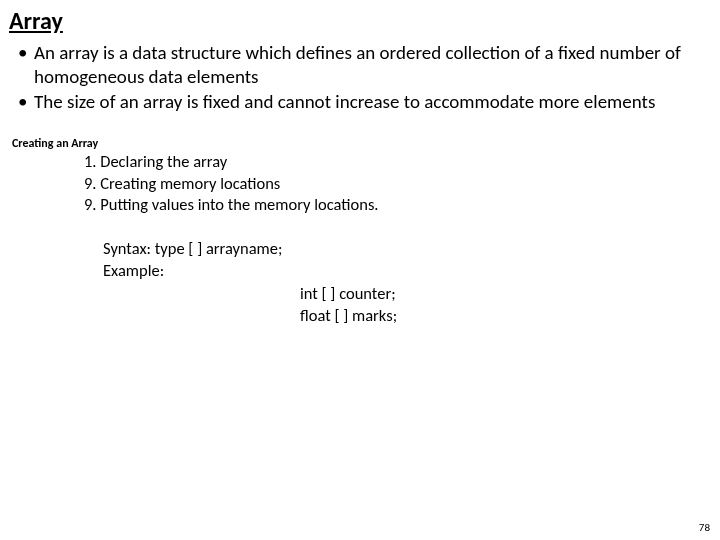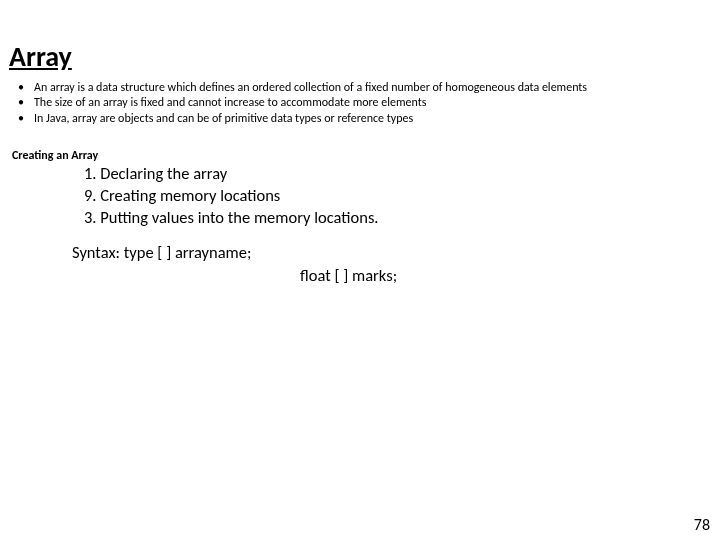--- a/index.html
+++ b/index.html
@@ -6,104 +6,104 @@
   body {
     width: 720px;
     height: 540px;
     background: #fff;
     font-family: Calibri, "Segoe UI", Arial, sans-serif;
     color: #000;
     position: relative;
     padding: 6px 12px 0 12px;
   }
   .title {
-    font-size: 28px;
+    font-size: 24px;
     font-weight: 700;
     text-decoration: underline;
     margin-bottom: 6px;
     margin-left: -3px;
-    margin-top: 33px;
   }
   .bullets {
     list-style: none;
     margin-left: 6px;
     margin-bottom: 22px;
   }
   .bullets li {
-    font-size: 12px;
+    font-size: 19px;
     line-height: 1.28;
     position: relative;
     padding-left: 16px;
   }
   .bullets li::before {
     content: "•";
     position: absolute;
     left: 0;
     top: 0;
   }
   .subhead {
     font-size: 12px;
     font-weight: 700;
     margin-bottom: 1px;
   }
   .numlist {
     margin-left: 72px;
-    margin-bottom: 14px;
+    margin-bottom: 22px;
   }
   .numlist div {
     font-size: 16.5px;
     line-height: 1.32;
   }
   .section2 {
     margin-left: 0;
   }
   .syntax-block {
-    margin-left: 60px;
+    margin-left: 91px;
   }
   .syntax-block div {
     font-size: 16.5px;
     line-height: 1.32;
   }
   .examples {
     margin-left: 288px;
     margin-top: 1px;
   }
   .examples div {
     font-size: 16.5px;
     line-height: 1.32;
   }
   .pagenum {
     position: absolute;
     bottom: 6px;
     right: 10px;
-    font-size: 16px;
+    font-size: 11px;
     color: #000;
     text-align: center;
   }
 </style>
 </head>
 <body>
 
 <h1 class="title">Array</h1>
 
 <ul class="bullets">
   <li>An array is a data structure which defines an ordered collection of a fixed number of homogeneous data elements</li>
   <li>The size of an array is fixed and cannot increase to accommodate more elements</li>
-  <li>In Java, array are objects and can be of primitive data types or reference types</li>
 </ul>
 
 <div class="subhead">Creating an Array</div>
 <div class="numlist">
   <div>1. Declaring the array</div>
   <div>9. Creating memory locations</div>
-  <div>3. Putting values into the memory locations.</div>
+  <div>9. Putting values into the memory locations.</div>
 </div>
 
 <div class="section2">
   <div class="syntax-block">
     <div>Syntax:   type [ ] arrayname;</div>
+    <div>Example:</div>
   </div>
   <div class="examples">
+    <div>int [ ] counter;</div>
     <div>float [ ] marks;</div>
   </div>
 </div>
 
 <div class="pagenum">78</div>
 
 </body></html>

